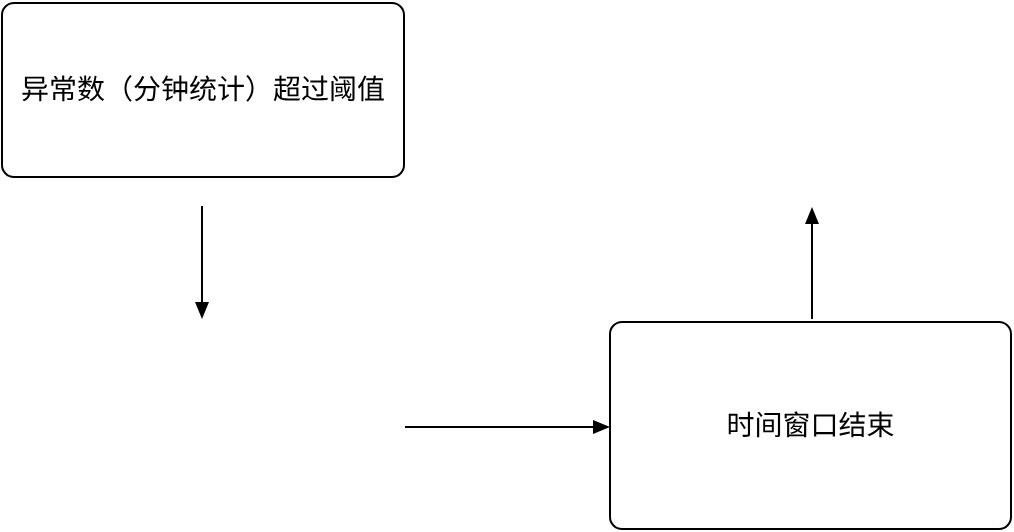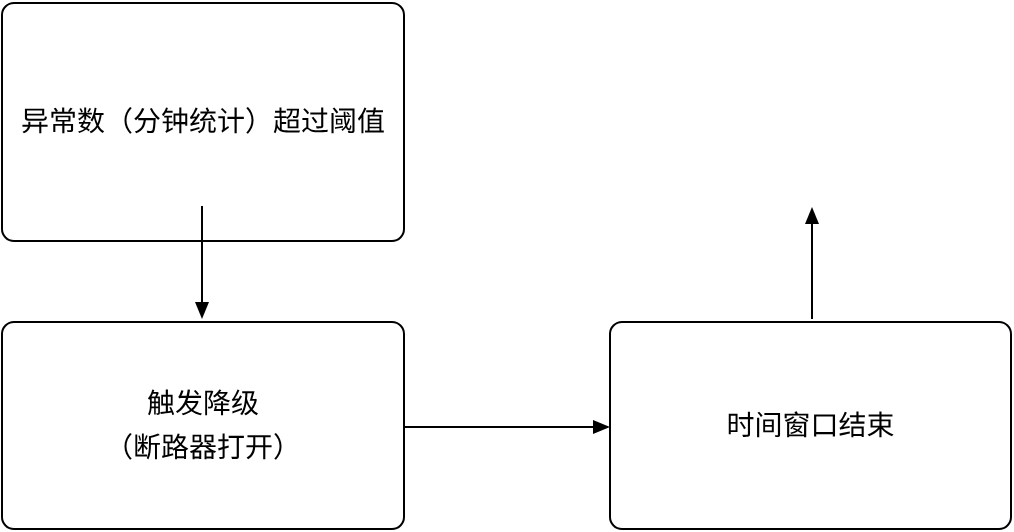--- a/index.html
+++ b/index.html
@@ -32,21 +32,21 @@
   }
   .node-label {
     font-size: 28px;
     line-height: 44px;
     color: #000000;
     letter-spacing: 0px;
     white-space: pre-line;
     padding: 0 14px;
     font-weight: 400;
   }
-  #node-threshold  { left: 1px;   top: 2px;   width: 404px; height: 240px; }
+  #node-threshold  { left: 1px;   top: 2px;   width: 404px; height: 176px; }
   #node-close      { left: 609px; top: 2px;   width: 403px; height: 204px; }
   #node-trigger    { left: 1px;   top: 321px; width: 404px; height: 209px; }
   #node-window     { left: 609px; top: 321px; width: 403px; height: 209px; }
 
   
   #node-threshold .node-label { max-width: 372px; }
 
   
   .connector {
     position: absolute;
@@ -60,24 +60,20 @@
 </head>
 <body>
 
 <div id="canvas">
 
   <div class="node" id="node-threshold">
     <span class="node-label">异常数（分钟统计）超过阈值</span>
   </div>
 
 
-  <div class="node" id="node-trigger">
-    <span class="node-label">触发降级
-（断路器打开）</span>
-  </div>
 
   <div class="node" id="node-window">
     <span class="node-label">时间窗口结束</span>
   </div>
 
   <div class="connector" id="edge-threshold-to-trigger">
     <svg width="44" height="130" viewBox="0 0 44 130" xmlns="http://www.w3.org/2000/svg">
       <line x1="22" y1="6" x2="22" y2="112" stroke="#000000" stroke-width="2"></line>
       <polygon points="15,102 29,102 22,119" fill="#000000"></polygon>
     </svg>

